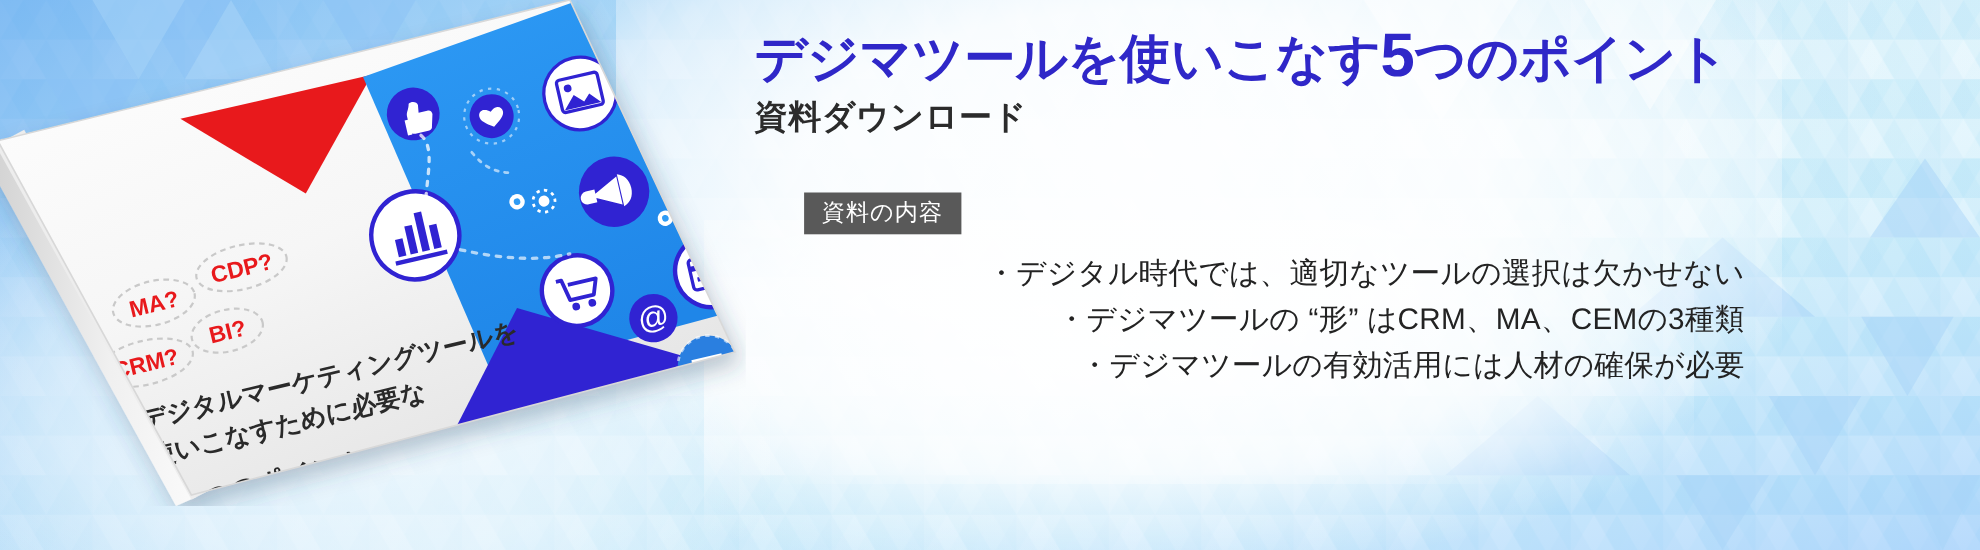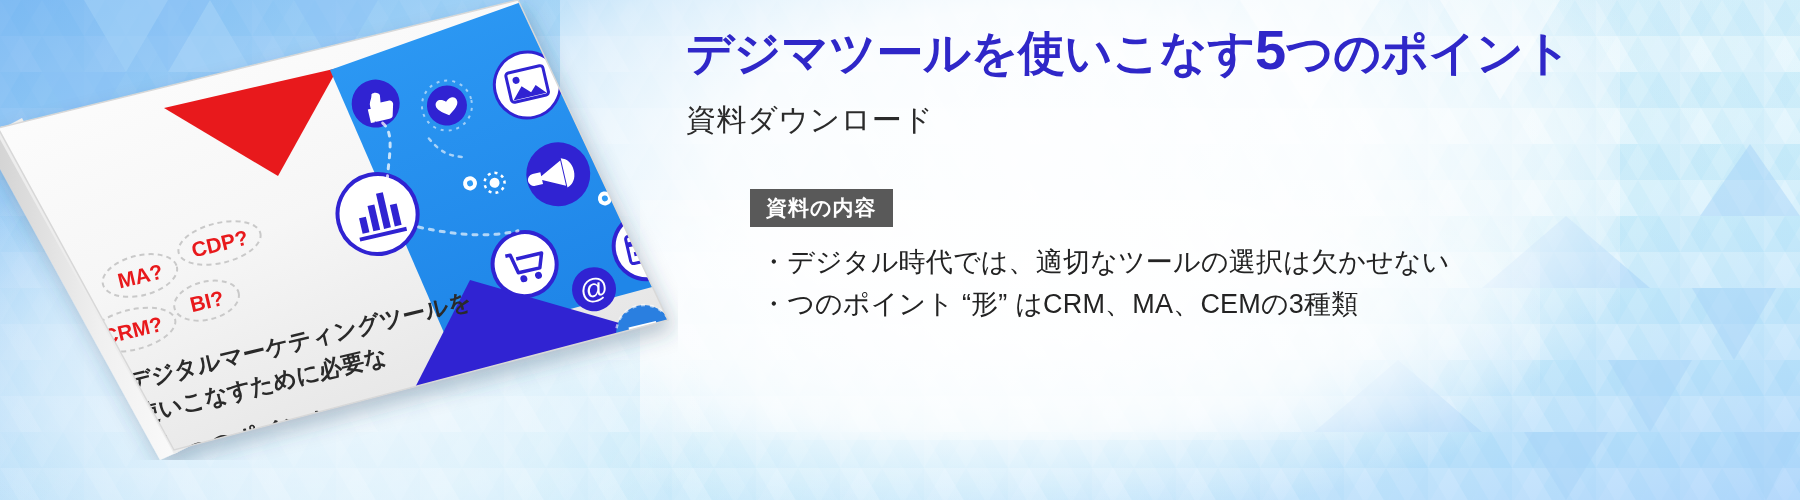--- a/index.html
+++ b/index.html
@@ -67,43 +67,43 @@
   #headline {
     font-size:47px;
     font-weight:bold;
     color:#2f27c8;
     letter-spacing:-0.5px;
     line-height:1.15;
     white-space:nowrap;
   }
   #headline .big-num { font-size:56px; line-height:1; }
   #subhead {
-    margin-top:20px;
+    margin-top:6px;
     font-size:30px;
     color:#2b2b2b;
-    font-weight:400;
+    font-weight:700;
     letter-spacing:0.5px;
   }
 
   #content-badge {
     display:inline-block;
-    margin-top:48px; margin-left:64px;
+    margin-top:48px; margin-left:45px;
     background:#595959;
     color:#ffffff;
     font-size:21px;
     line-height:1;
     padding:8px 16px 9px 16px;
     letter-spacing:1px;
-    font-weight:bold;
   }
 
   #bullets {
     margin-top:14px;
     margin-left:74px;
     list-style:none;
+    text-align:right;
   }
   #bullets li {
     font-size:27px;
     color:#232323;
     line-height:1.56;
     letter-spacing:0.2px;
     white-space:nowrap;
   }
 </style>
 </head>
@@ -329,17 +329,18 @@
   <div id="copy">
 
     <h1 id="headline"><span>デジマツールを使いこなす</span><span class="big-num">5</span><span>つのポイント</span></h1>
 
     <div id="subhead">資料ダウンロード</div>
 
     <div id="content-badge">資料の内容</div>
 
     <ul id="bullets">
       <li>・デジタル時代では、適切なツールの選択は欠かせない</li>
-      <li>・つのポイント “形” はCRM、MA、CEMの3種類</li>
+      <li>・デジマツールの “形” はCRM、MA、CEMの3種類</li>
+      <li>・デジマツールの有効活用には人材の確保が必要</li>
     </ul>
   </div>
 
 </div>
 
 </body></html>

